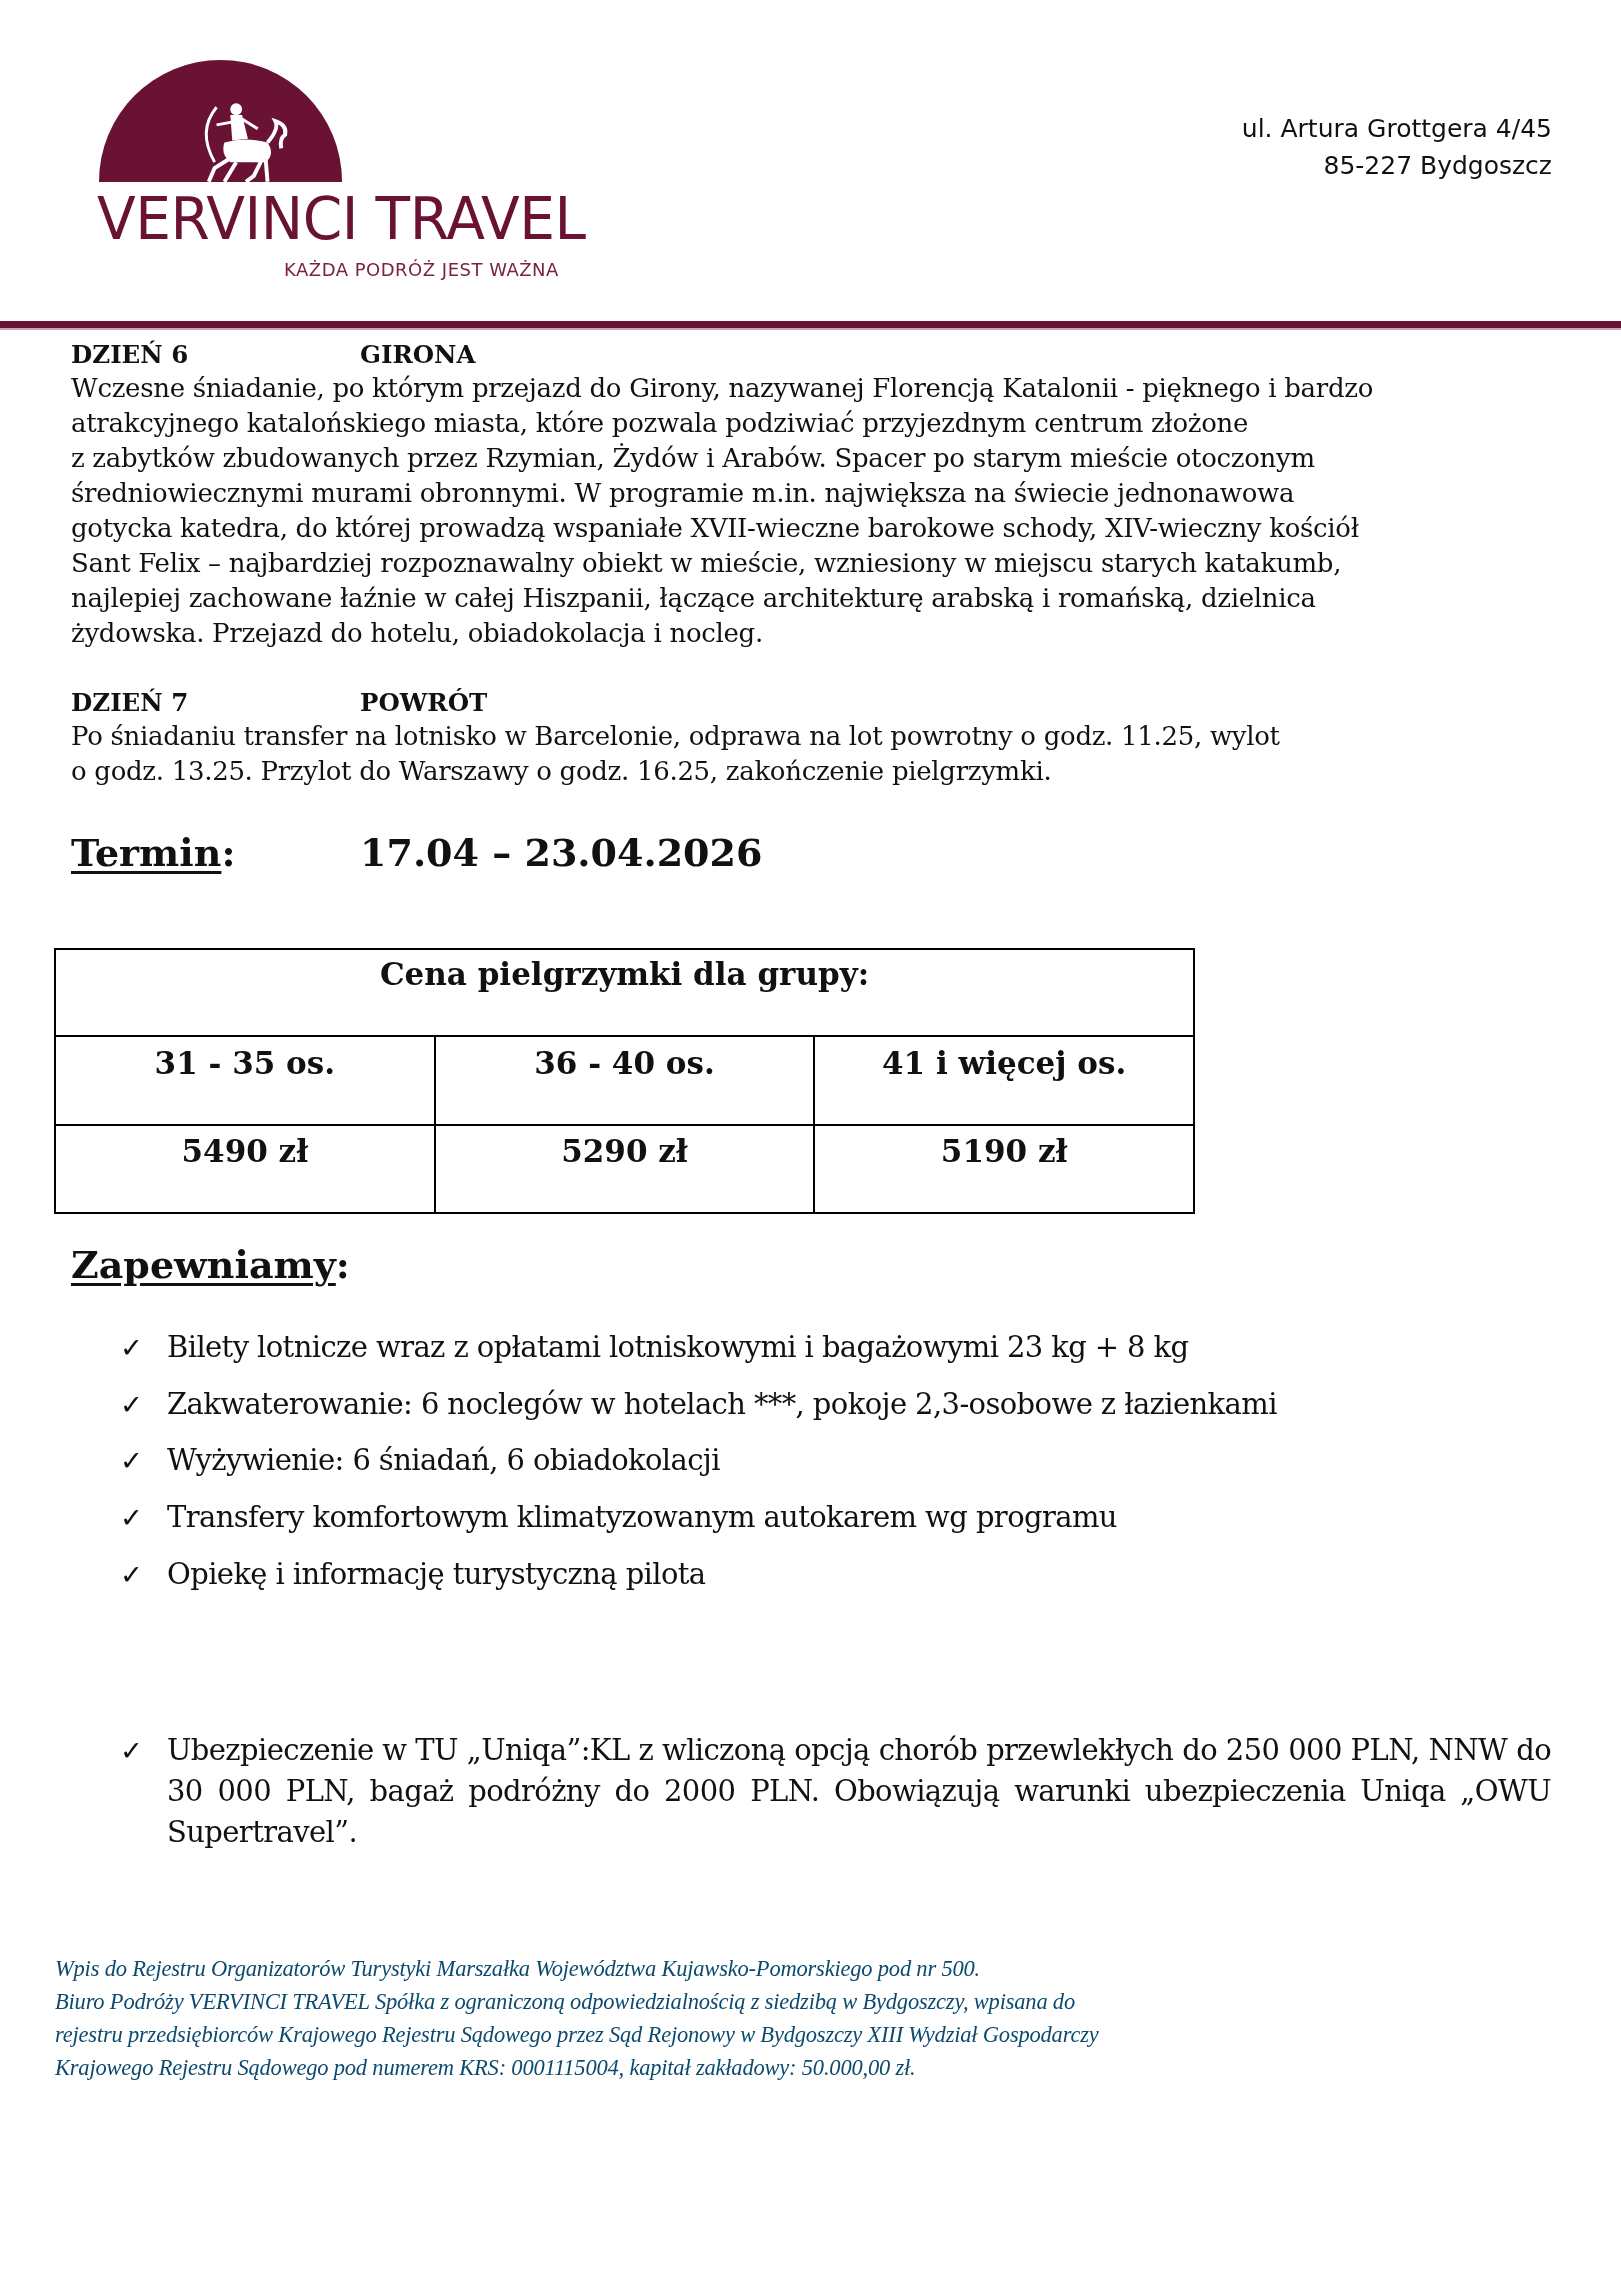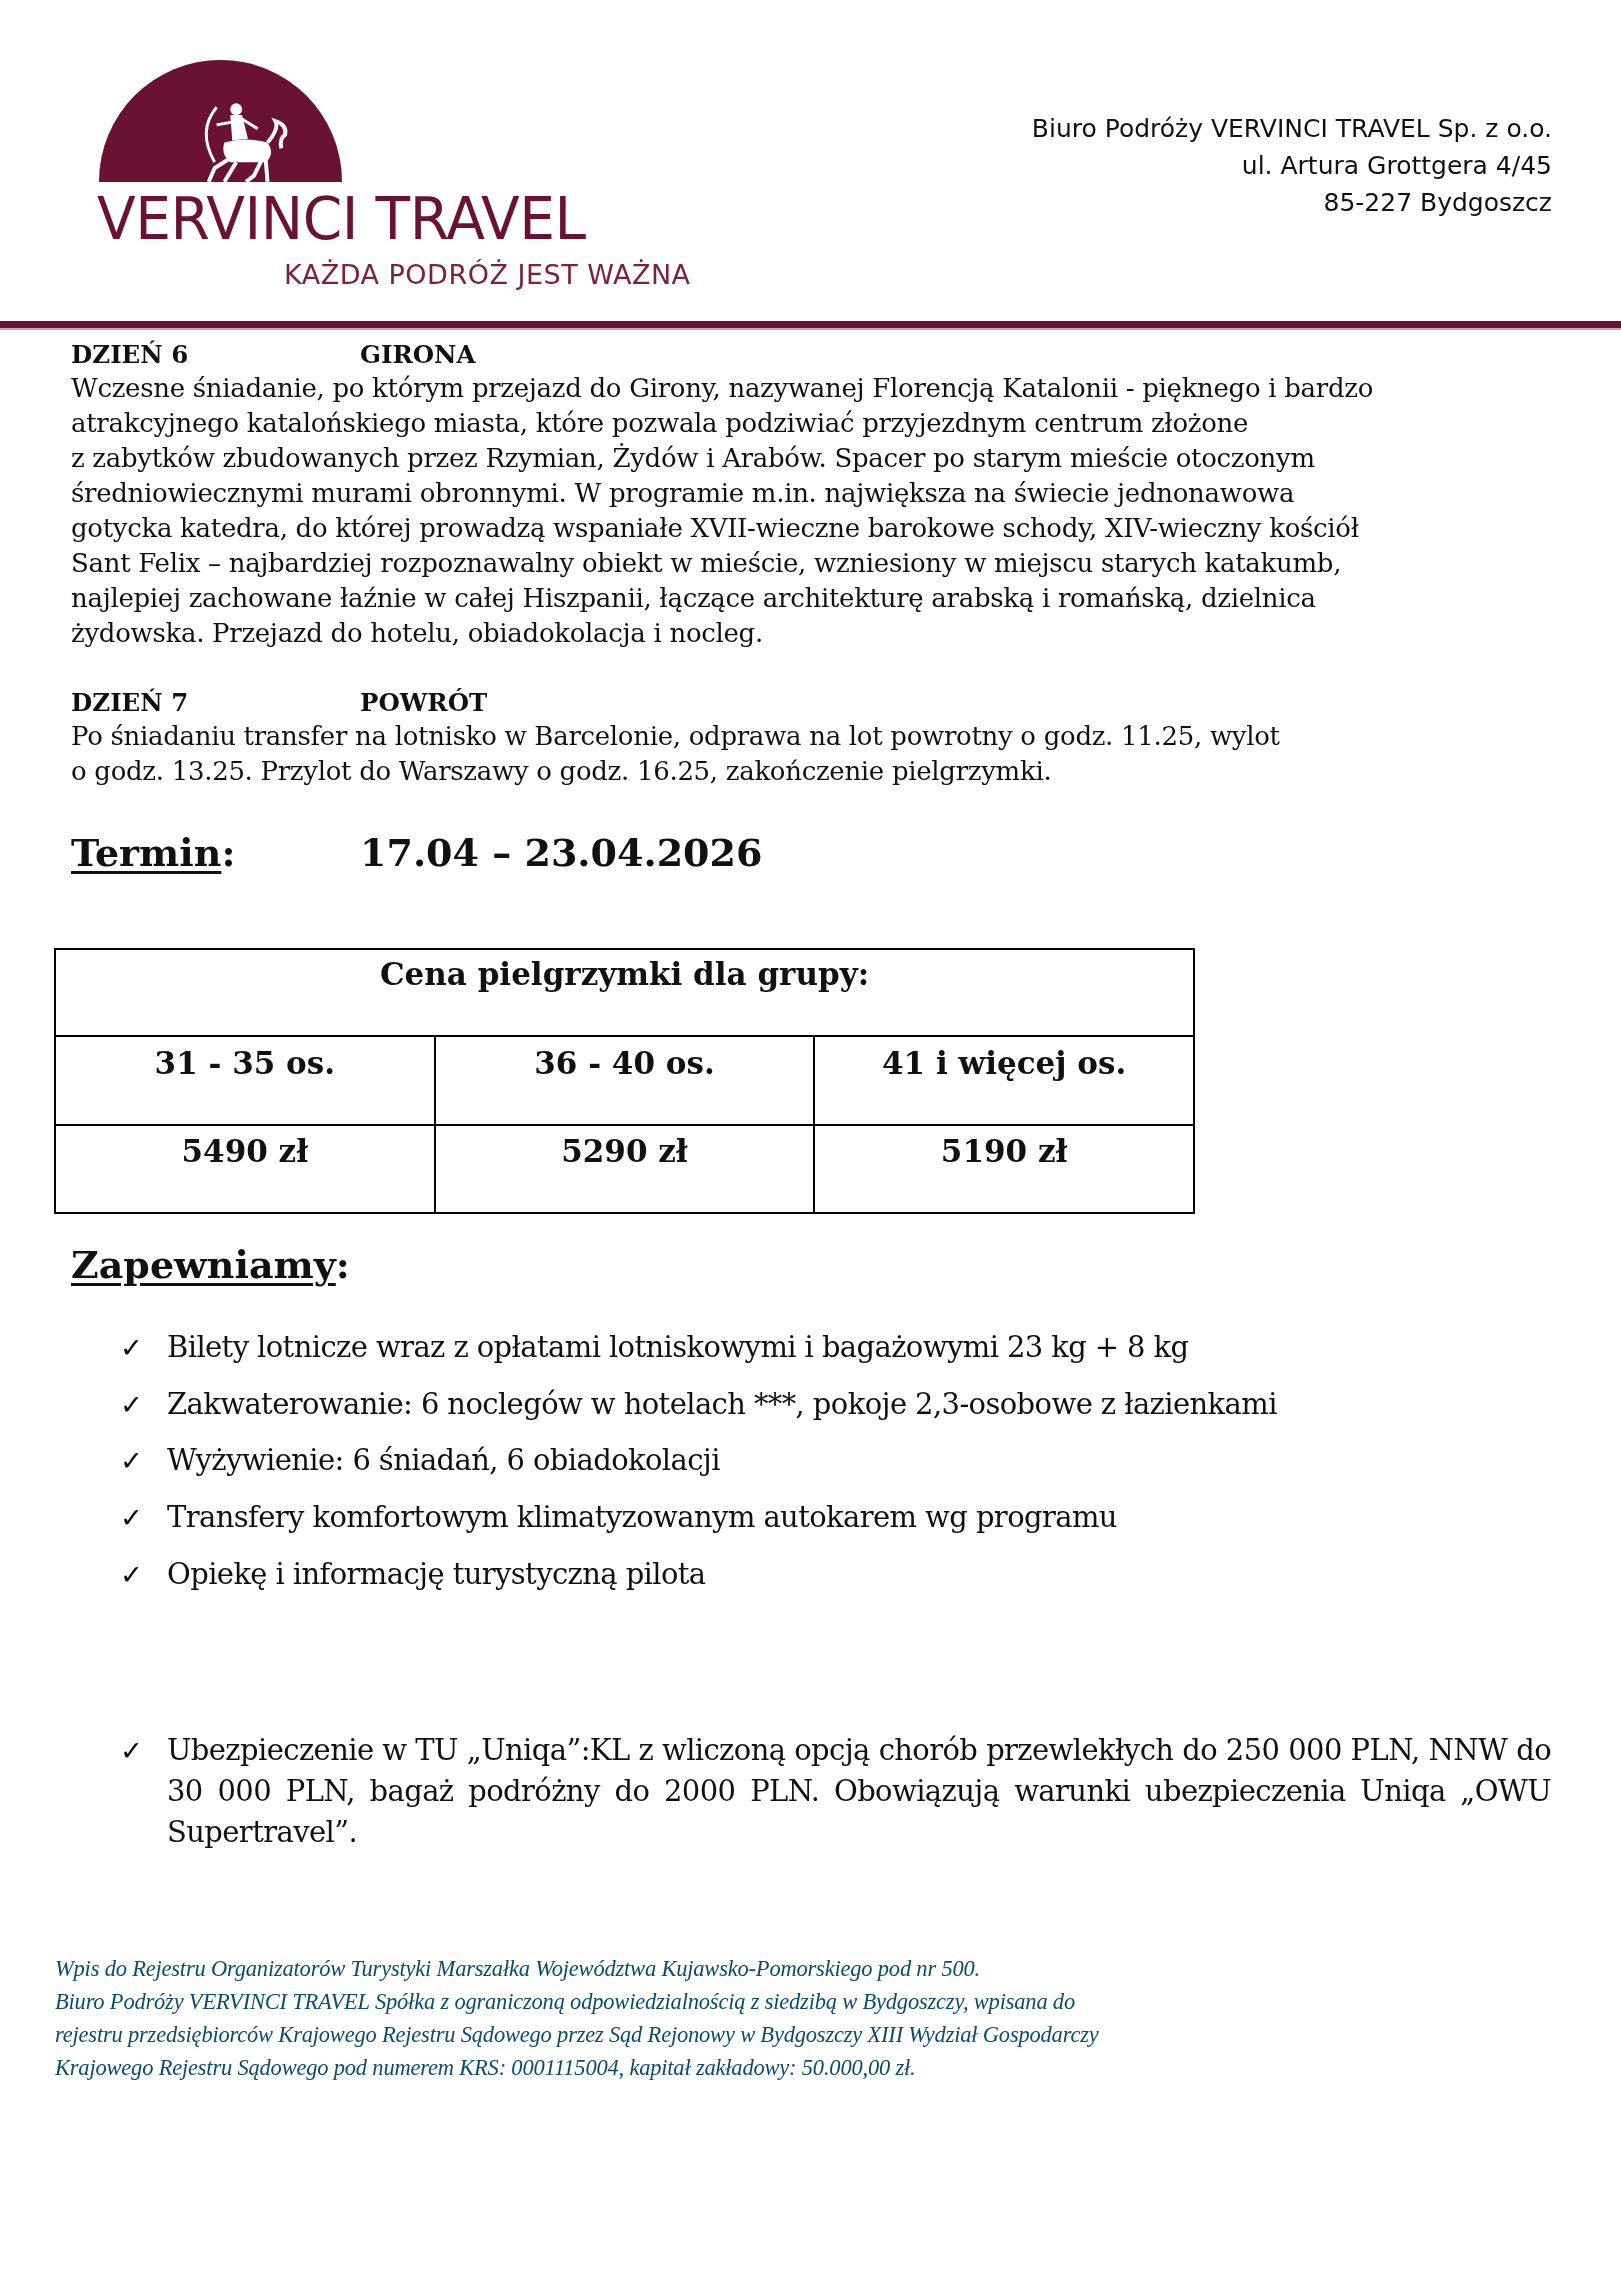--- a/index.html
+++ b/index.html
@@ -7,21 +7,21 @@
 
   
   #logo { position: absolute; left: 93px; top: 54px; width: 568px; height: 235px; }
   .logo-sun { position: absolute; left: 5.9px; top: 5.9px; width: 243px; height: 122px;
               background: #6a1233; border-radius: 122px 122px 0 0; overflow: hidden; }
   .logo-sun svg { position: absolute; left: 0; top: 0; }
   .logo-title { position: absolute; left: 3.9px; top: 130px; font-family: "DejaVu Sans", sans-serif;
                 font-size: 59px; line-height: 69px; color: #6a1233; letter-spacing: -0.5px; white-space: nowrap;
                 transform: scaleX(0.96); transform-origin: left top; }
   .logo-tagline { position: absolute; left: 191px; top: 205px; font-family: "DejaVu Sans", sans-serif;
-                  font-size: 27px; color: #7a2240; letter-spacing: 0.5px; white-space: nowrap; }
+                  font-size: 18px; color: #7a2240; letter-spacing: 0.5px; white-space: nowrap; }
 
   #company { position: absolute; right: 69px; top: 110px; text-align: right;
              font-family: "DejaVu Sans", sans-serif; font-size: 25px; line-height: 37px; color: #111; }
 
   #header-rule { position: absolute; left: 0; top: 321px; width: 1621px; height: 7.8px; background: #6a1233; }
   #header-rule-thin { position: absolute; left: 0; top: 328px; width: 1621px; height: 2px; background: #c9a3b1; }
 
   
   .day { position: absolute; left: 71px; width: 1490px; }
   .day-head { font-family: "DejaVu Serif", serif; font-weight: bold; font-size: 24.5px; line-height: 33px; height: 33px; position: relative; }
@@ -86,21 +86,20 @@
         <path d="M166 102 L158 118 L150 124" fill="none" stroke-width="4"></path>
         <path d="M170 100 L172 124" fill="none" stroke-width="4"></path>
       </g>
     </svg>
   </div>
   <div class="logo-title">VERVINCI TRAVEL</div>
   <div class="logo-tagline">KAŻDA PODRÓŻ JEST WAŻNA</div>
 </div>
 
 <div id="company">
-  <div>Biuro Podróży VERVINCI TRAVEL Sp. z o.o.</div>
   <div>ul. Artura Grottgera 4/45</div>
   <div>85-227 Bydgoszcz</div>
 </div>
 
 <div id="header-rule"></div>
 <div id="header-rule-thin"></div>
 
 <div class="day" id="day6">
   <div class="day-head">
     <span class="day-num">DZIEŃ 6</span>

